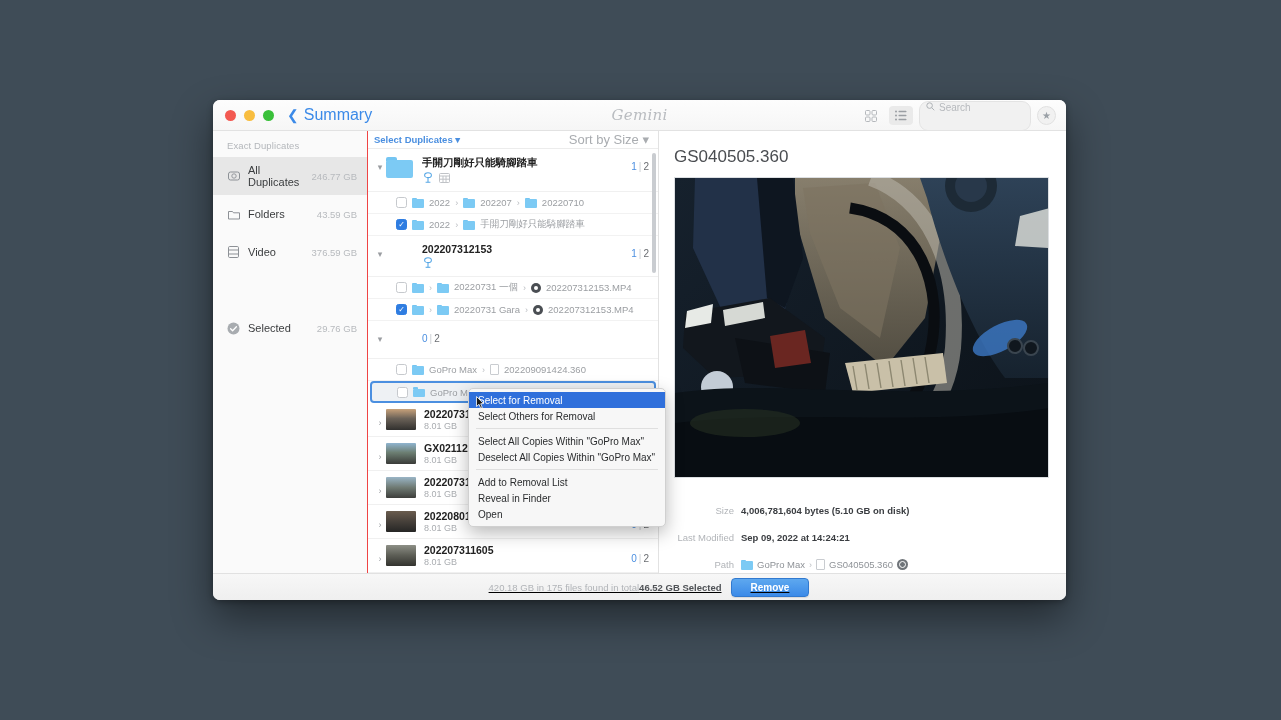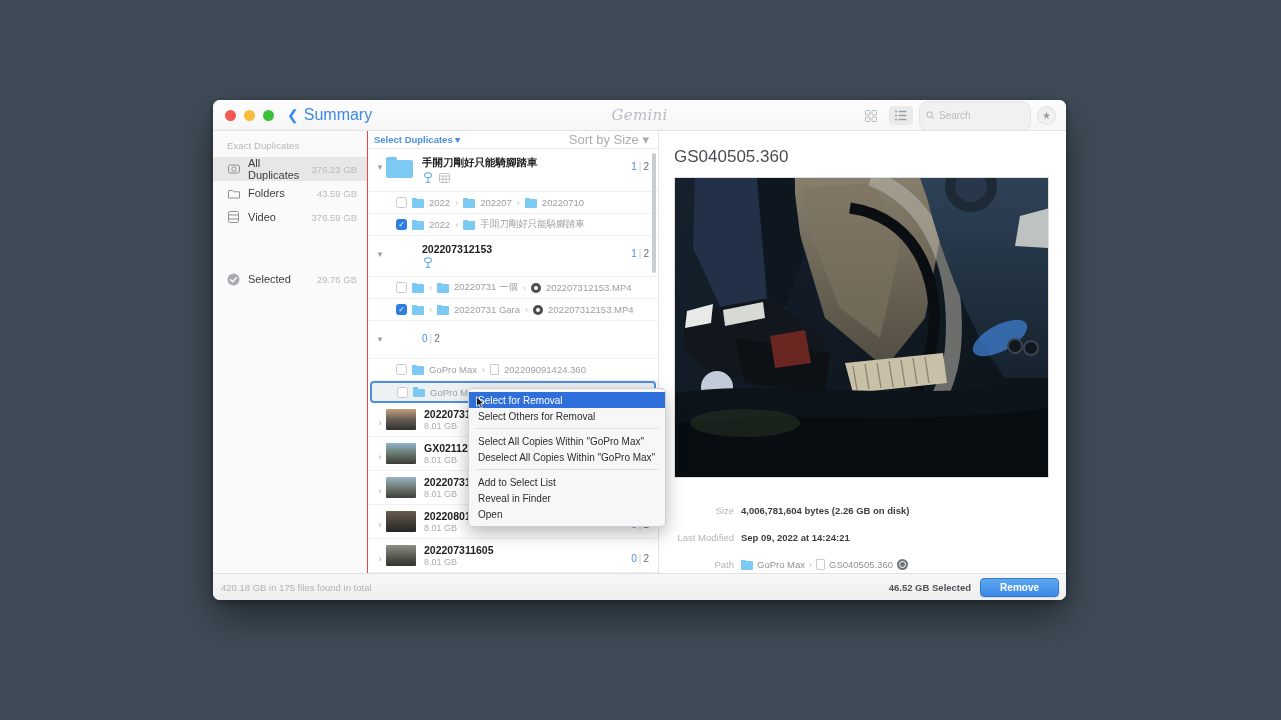--- a/index.html
+++ b/index.html
@@ -52,21 +52,21 @@
   }
   .icon-btn {
     width: 24px; height: 19px; border-radius: 4px;
     display: flex; align-items: center; justify-content: center;
     color: #b5b8bc; cursor: default;
   }
   .icon-btn.active { background: #eaeaea; }
   .search-box {
     width: 112px; height: 30px; border-radius: 9px;
     background: #f1f1f1; border: 1px solid #e3e3e3;
-    display: flex; align-items: center; gap: 4px; padding: 0 6px;
+    display: flex; align-items: flex-start; gap: 4px; padding: 0 6px;
   }
   .search-ph { color: #b6b9bd; font-size: 10px; }
   .star-btn {
     width: 19px; height: 19px; border-radius: 50%;
     background: #f1f1f1; border: 1px solid #e0e0e0;
     display: flex; align-items: center; justify-content: center;
     color: #9aa0a6; font-size: 10px; cursor: default;
   }
 
   
@@ -77,21 +77,21 @@
     width: 155px; flex: 0 0 155px;
     background: #fafafa;
     border-right: 1px solid #ef4444;
     padding-top: 9px;
     display: flex; flex-direction: column;
   }
   .side-header {
     font-size: 9.5px; color: #b4b7bb; padding: 0 14px 6px 14px; letter-spacing: .1px;
   }
   .side-item {
-    height: 24px; display: flex; align-items: center;
+    height: 38px; display: flex; align-items: center;
     padding: 0 10px 0 14px; gap: 8px; cursor: default;
   }
   .side-item.selected { background: #e7e7e7; }
   .side-ico { width: 13px; height: 13px; flex: 0 0 13px; color: #8d9196; display:flex; align-items:center; justify-content:center;}
   .side-label { font-size: 11px; color: #3a3c3e; flex: 1; }
   .side-size { font-size: 9.5px; color: #b7babe; }
   .side-sep { flex: 1; }
 
   
   .list-pane {
@@ -226,22 +226,23 @@
     width: 11px; height: 11px; border-radius: 50%;
     background: #6f7479; display:flex;align-items:center;justify-content:center;
   }
   .gopro-badge::after { content:''; width:5px;height:5px;border-radius:50%;border:1.2px solid #fff; }
 
   
   .footer {
     height: 27px; flex: 0 0 27px;
     background: linear-gradient(#f7f7f7, #efefef);
     border-top: 1px solid #e1e1e1;
-    display: flex; align-items: center; justify-content: space-between;
-    padding: 0 7px 0 8px;
+    display: flex; align-items: center; justify-content: center;
+    padding: 0 7px 0 26px;
+    text-decoration: underline;
   }
   .foot-left { font-size: 9.5px; color: #b0b3b7; }
   .foot-right { display: flex; align-items: center; gap: 9px; }
   .sel-size { font-size: 9.5px; color: #4f5256; font-weight: bold; }
   .remove-btn {
     background: linear-gradient(#5ea8ef, #3b8ae8);
     color: #fff; font-size: 10px; font-weight: bold;
     padding: 3px 19px; border-radius: 4px;
     border: 1px solid #3179cf; cursor: default;
     box-shadow: 0 1px 1px rgba(0,0,0,.1);
@@ -325,21 +326,21 @@
         <div class="side-header">Exact Duplicates</div>
 
         <div class="side-item selected">
           <span class="side-ico">
             <svg width="12" height="12" viewBox="0 0 12 12">
                 <rect x="0.5" y="2" width="11" height="8" rx="2" fill="none" stroke="#8d9196"></rect>
                 <ellipse cx="6" cy="6" rx="2.2" ry="2.2" fill="none" stroke="#8d9196" stroke-width=".9"></ellipse>
               </svg>
           </span>
           <span class="side-label">All Duplicates</span>
-          <span class="side-size">376.23 GB</span>
+          <span class="side-size">246.77 GB</span>
         </div>
 
         <div class="side-item">
           <span class="side-ico">
             <svg width="12" height="11" viewBox="0 0 12 11">
                 <path d="M0.5 2.5h4l1 1.3h6v6.2h-11z" fill="none" stroke="#8d9196"></path>
               </svg>
           </span>
           <span class="side-label">Folders</span>
           <span class="side-size">43.59 GB</span>
@@ -643,21 +644,21 @@
             <ellipse cx="70" cy="245" rx="55" ry="14" fill="#2a3524" opacity=".5"></ellipse>
 
             <circle cx="340" cy="168" r="7" fill="#10171e" stroke="#3a454f" stroke-width="2"></circle>
             <circle cx="356" cy="170" r="7" fill="#10171e" stroke="#3a454f" stroke-width="2"></circle>
           </svg>
         </div>
 
         <div class="meta">
           <div class="meta-row">
             <span class="meta-lab">Size</span>
-            <span class="meta-val bold">4,006,781,604 bytes (2.26 GB on disk)</span>
+            <span class="meta-val bold">4,006,781,604 bytes (5.10 GB on disk)</span>
           </div>
           <div class="meta-row">
             <span class="meta-lab">Last Modified</span>
             <span class="meta-val bold">Sep 09, 2022 at 14:24:21</span>
           </div>
           <div class="meta-row">
             <span class="meta-lab">Path</span>
             <span class="meta-val">
               <span class="fld-sm">
                   <span class="t"></span>
@@ -683,21 +684,21 @@
     </div>
   </div>
 
   <div class="ctxmenu">
     <div class="ctxitem sel">Select for Removal</div>
     <div class="ctxitem">Select Others for Removal</div>
     <div class="ctxsep"></div>
     <div class="ctxitem">Select All Copies Within "GoPro Max"</div>
     <div class="ctxitem">Deselect All Copies Within "GoPro Max"</div>
     <div class="ctxsep"></div>
-    <div class="ctxitem">Add to Select List</div>
+    <div class="ctxitem">Add to Removal List</div>
     <div class="ctxitem">Reveal in Finder</div>
     <div class="ctxitem">Open</div>
   </div>
 
   <svg class="cursor" viewBox="0 0 8 13">
     <path d="M0.5 0.5 L0.5 10.5 L3 8.3 L4.7 12.3 L6.3 11.6 L4.7 7.8 L7.5 7.6 Z" fill="#1a1a1a" stroke="#fff" stroke-width=".8"></path>
   </svg>
 </div>
 
 </body></html>

